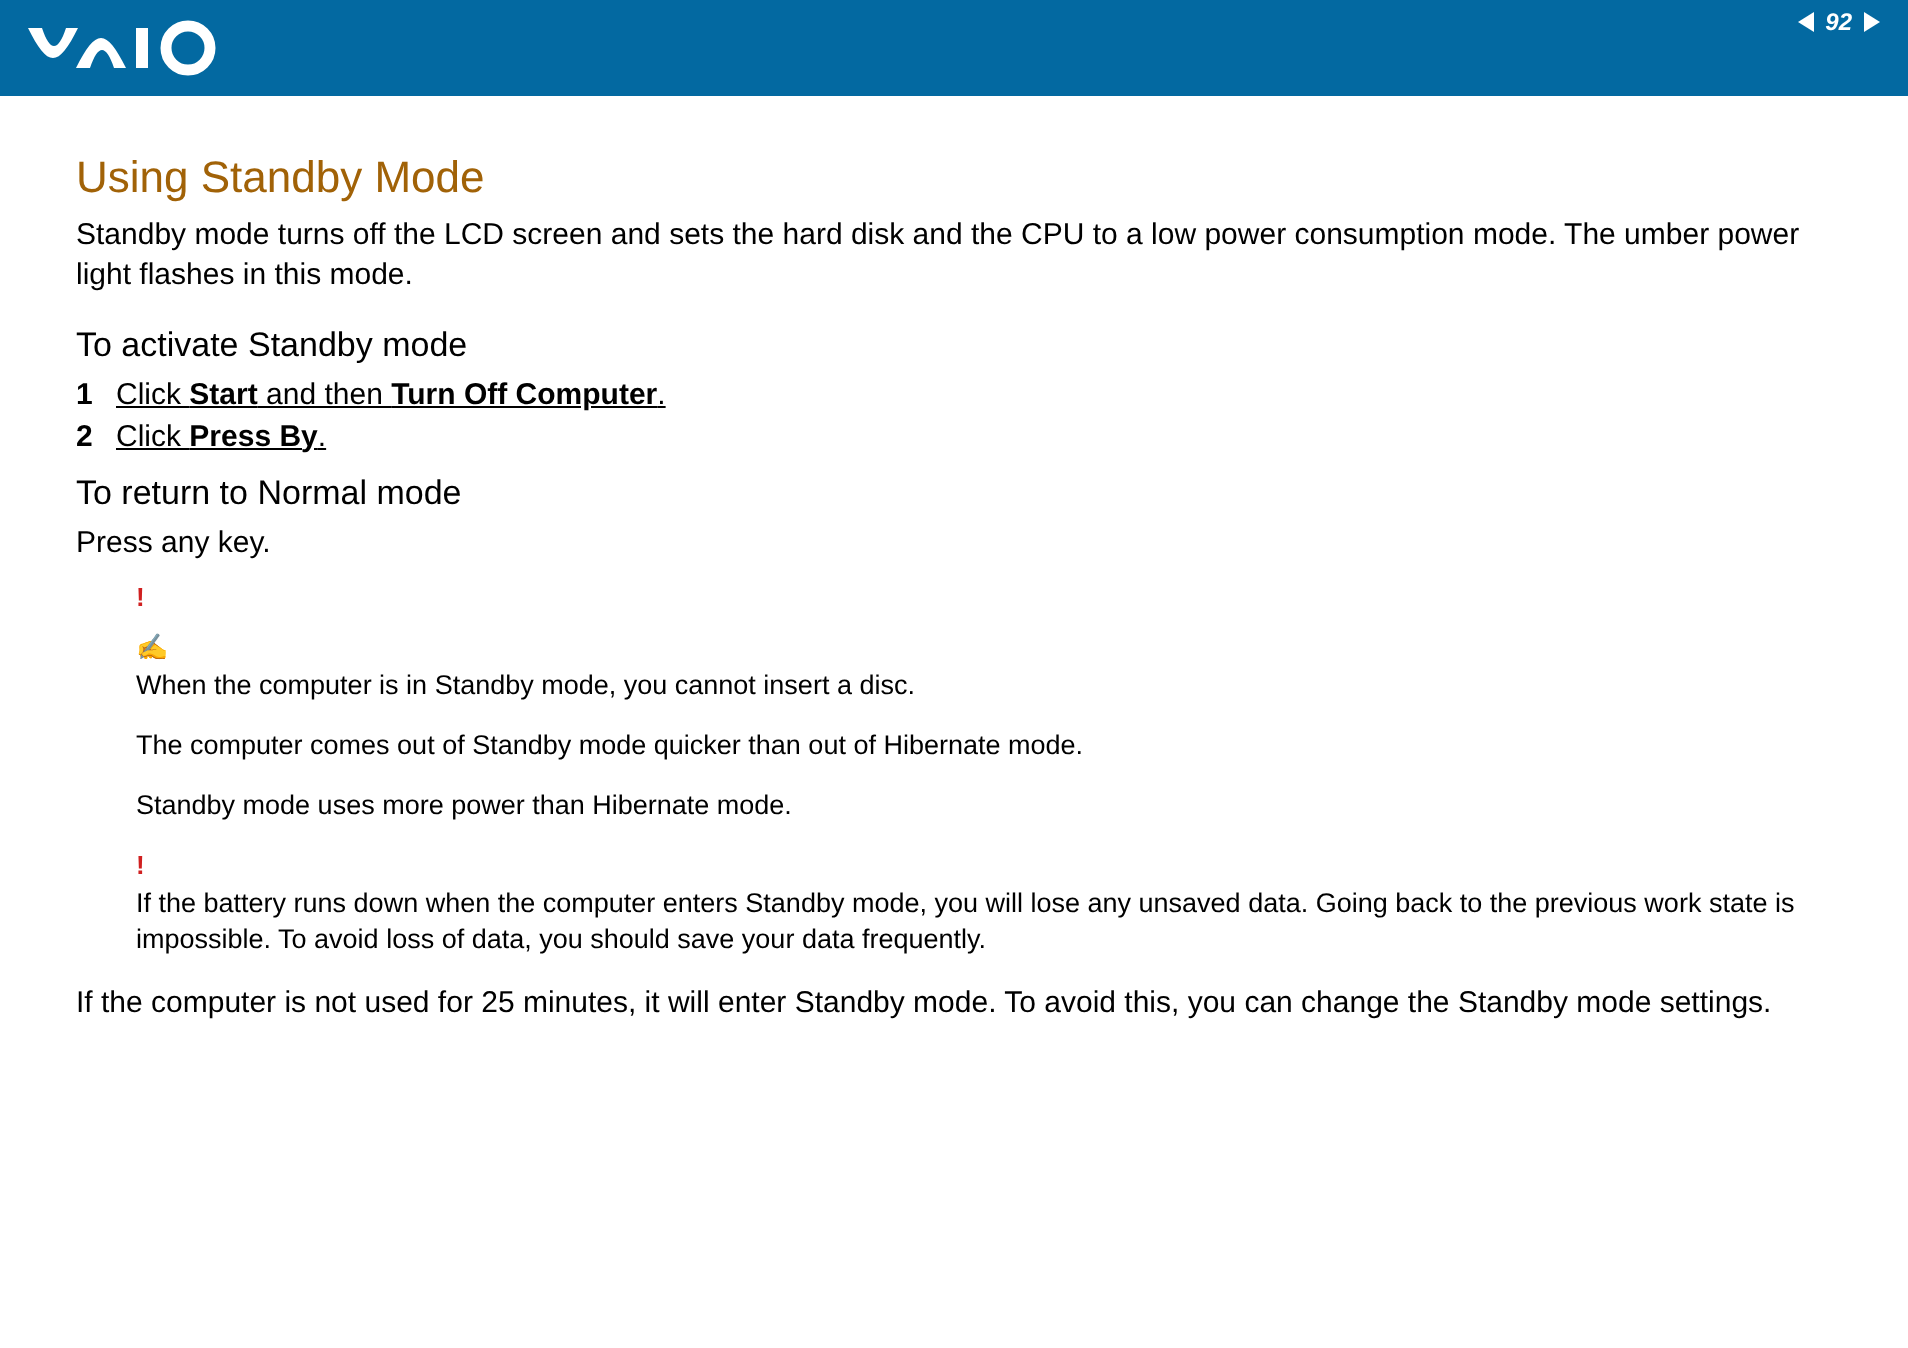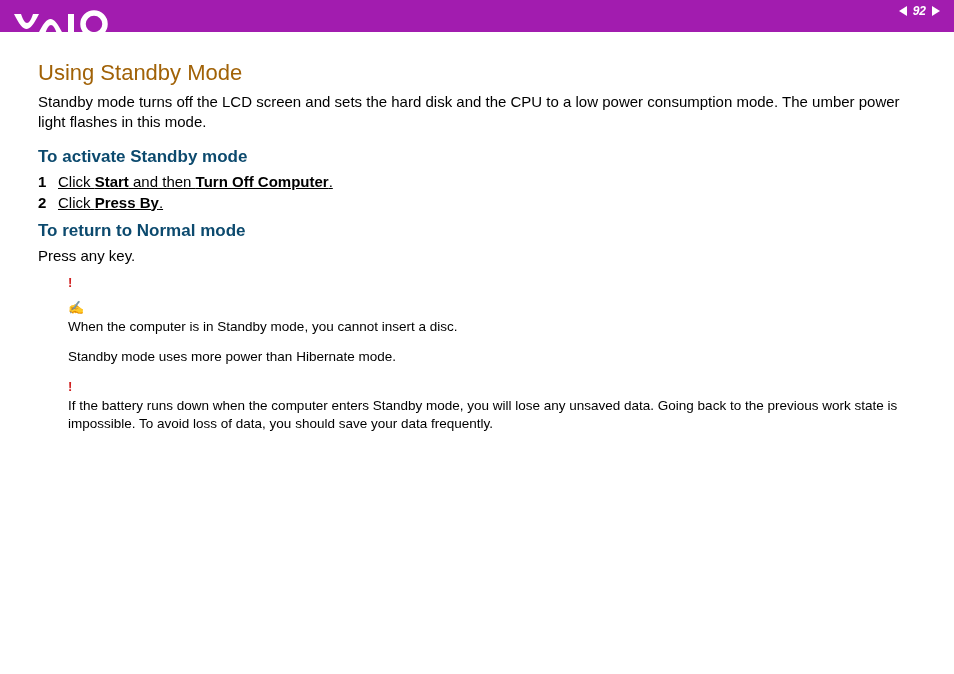--- a/index.html
+++ b/index.html
@@ -6,23 +6,23 @@
     margin: 0;
     padding: 0;
     width: 954px;
     height: 674px;
     background: #ffffff;
     font-family: Arial, Helvetica, sans-serif;
     color: #000000;
     overflow: hidden;
   }
   .header {
-    background: #a21caf;
+    background: #0369a1;
     color: #ffffff;
-    height: 32px;
+    height: 48px;
     position: relative;
   }
   .logo {
     position: absolute;
     left: 14px;
     top: 8px;
     fill: #ffffff;
   }
   .header-right {
     position: absolute;
@@ -69,23 +69,23 @@
     font-weight: normal;
     margin: 0 0 6px 0;
   }
   .intro {
     font-size: 15px;
     line-height: 1.35;
     margin: 0 0 14px 0;
   }
   .subhead {
     font-size: 17px;
-    color: #0c4a6e;
+    color: #000000;
     margin: 10px 0 6px 0;
-    font-weight: bold;
+    font-weight: normal;
   }
   .steps {
     font-size: 15px;
     margin: 0 0 10px 0;
     text-decoration: underline;
   }
   .step-row {
     margin: 4px 0;
   }
   .step-num {
@@ -164,22 +164,24 @@
 
   <p class="plain">Press any key.</p>
 
   <div class="note-block">
     <span class="mark">!</span>
   </div>
 
   <div class="note-block">
     <span class="mark tip">✍</span>
     <p>When the computer is in Standby mode, you cannot insert a disc.</p>
+    <p>The computer comes out of Standby mode quicker than out of Hibernate mode.</p>
     <p>Standby mode uses more power than Hibernate mode.</p>
   </div>
 
   <div class="note-block">
     <span class="mark">!</span>
     <p>If the battery runs down when the computer enters Standby mode, you will lose any unsaved data. Going back to the previous work state is impossible. To avoid loss of data, you should save your data frequently.</p>
   </div>
 
+  <p class="closing">If the computer is not used for 25 minutes, it will enter Standby mode. To avoid this, you can change the Standby mode settings.</p>
 
 </div>
 
 </body></html>

